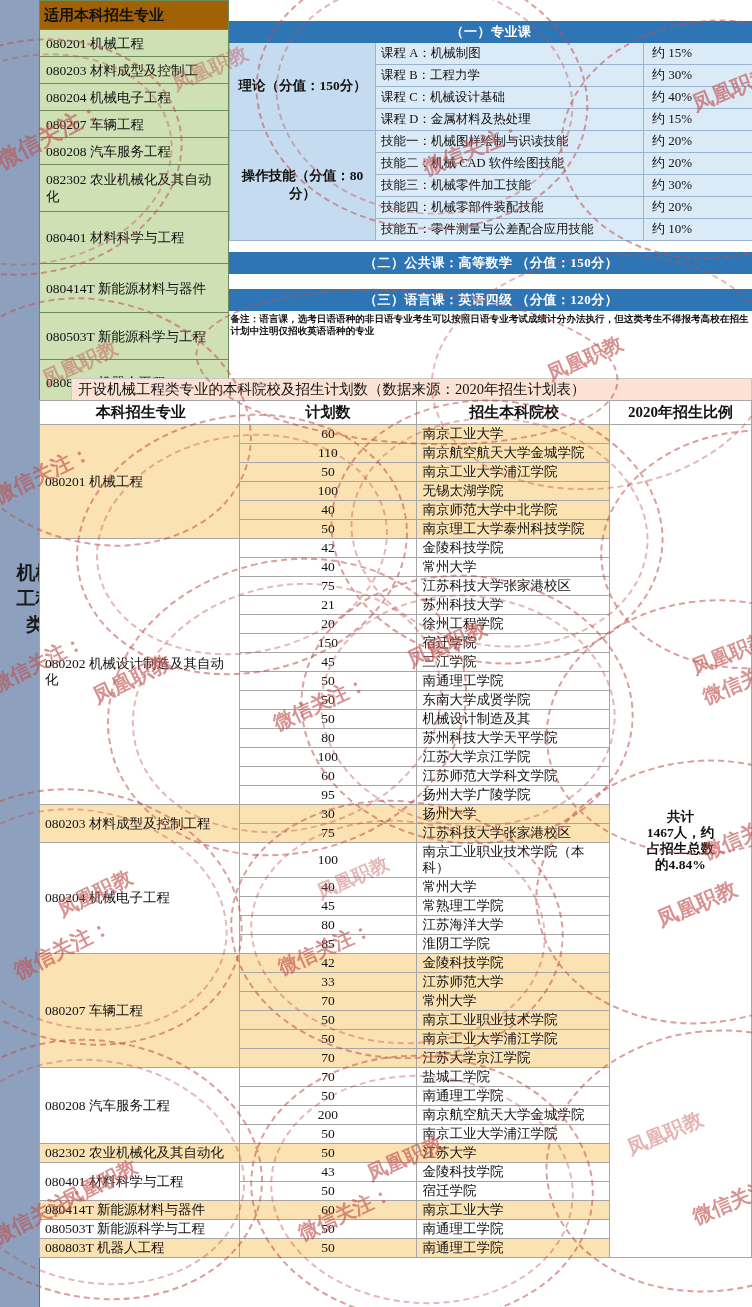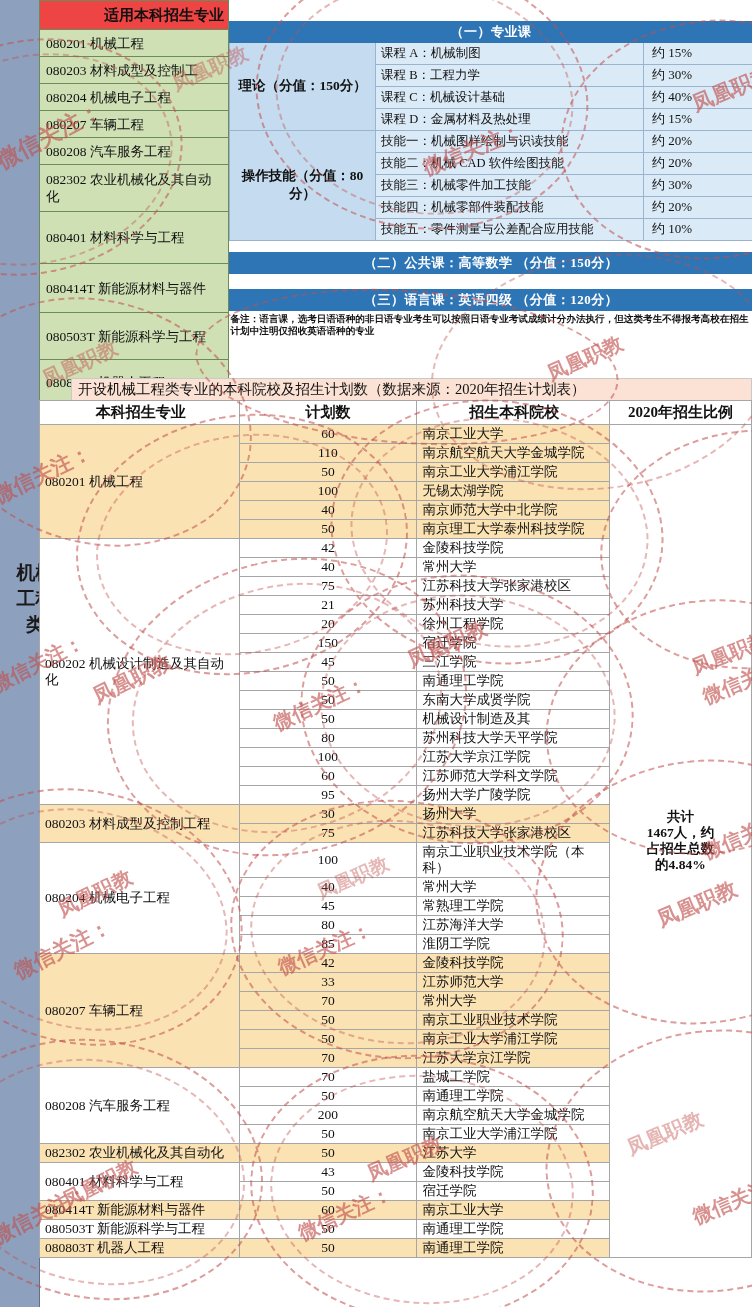--- a/index.html
+++ b/index.html
@@ -35,21 +35,21 @@
   .majors td{
     border:1px solid #6d8b5a;
     background:#cfe0b4;
     font-size:13.5px;
     padding:2px 4px 2px 6px;
     color:#111;
     line-height:17px;
     font-family:"Liberation Serif",serif;
   }
   .majors td.hdr{
-    background:#ef4444;font-weight:700;font-size:15px;text-align:right;
+    background:#a16207;font-weight:700;font-size:15px;text-align:left;
     padding-left:4px;height:24px;
   }
 
   
   .exam{position:absolute;left:190px;top:0px;width:523px;}
   .exam td{border:1px solid #9ab4cf;font-size:12.5px;color:#111;padding:1px 4px;font-family:"Liberation Serif",serif;}
   .exam td.blank{border:none;background:#fff;}
   .exam .blue-hd{
     background:#2e75b6;color:#fff;font-weight:700;text-align:center;
     font-size:13px;letter-spacing:.5px;border:1px solid #2e75b6;

